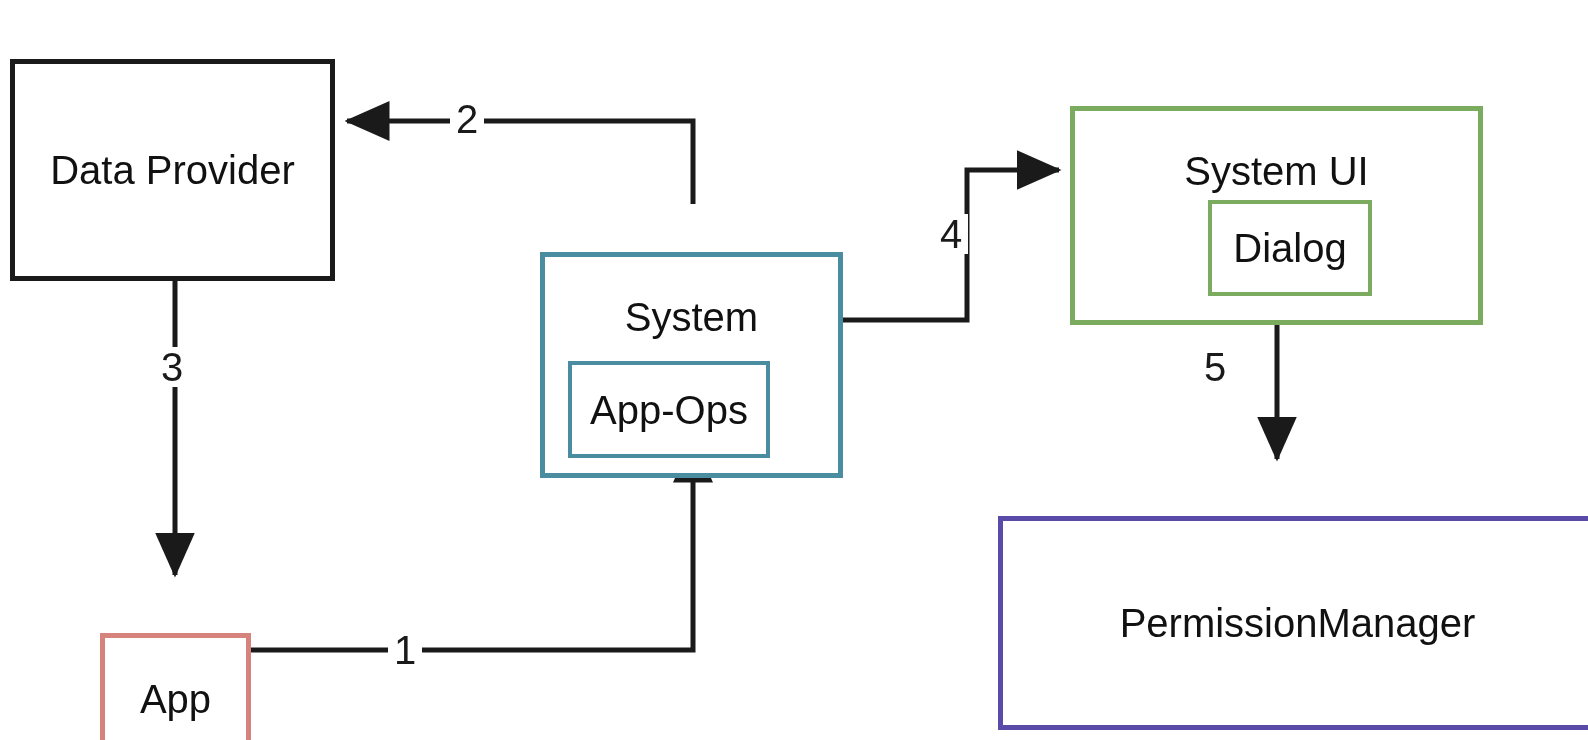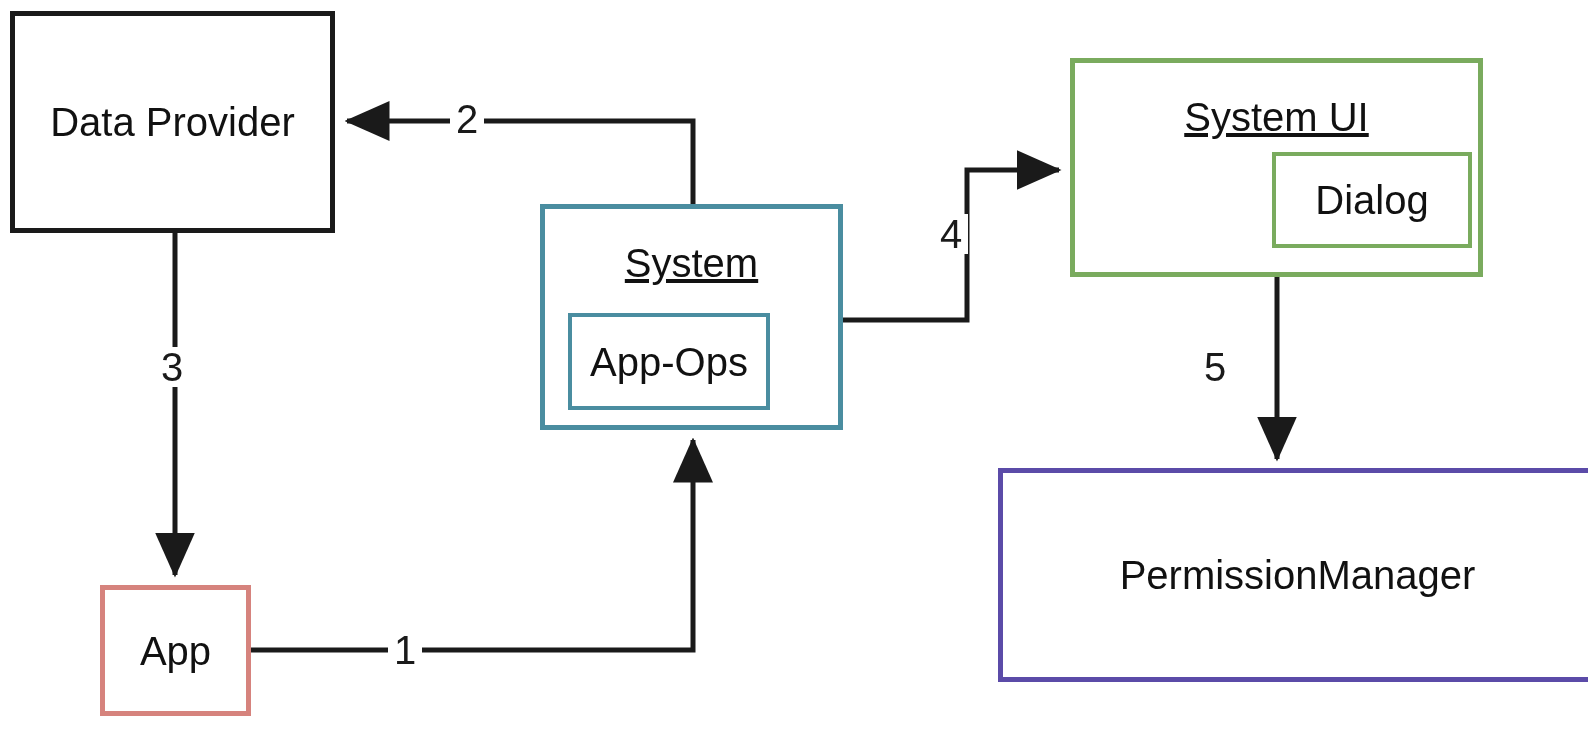--- a/index.html
+++ b/index.html
@@ -14,38 +14,38 @@
     position: relative;
     width: 1588px;
     height: 740px;
     background: #ffffff;
     overflow: hidden;
   }
   .node {
     position: absolute;
     box-sizing: border-box;
     background: #ffffff;
+    margin-top: 48px;
   }
   .node-label {
     position: absolute;
     left: 0;
     right: 0;
     text-align: center;
     color: #111111;
     font-size: 40px;
     line-height: 1;
     white-space: nowrap;
   }
   .node-label.centered {
     top: 50%;
     transform: translateY(-50%);
   }
   .node-label.topped {
-    top: 34px;
-    text-decoration: underline;
+    top: 40px;
   }
   .edge-label {
     position: absolute;
     color: #111111;
     font-size: 40px;
     line-height: 1;
     white-space: nowrap;
     background: #ffffff;
     padding: 0 6px;
   }
@@ -90,21 +90,21 @@
   </div>
 
   <div class="node" style="left: 568px; top: 313px; width: 202px; height: 97px; border: 4px solid rgb(74, 141, 160);">
     <span class="node-label centered">App-Ops</span>
   </div>
 
   <div class="node" style="left: 1070px; top: 58px; width: 413px; height: 219px; border: 5px solid rgb(122, 171, 94);">
     <span class="node-label topped">System UI</span>
   </div>
 
-  <div class="node" style="left: 1272px; top: 152px; width: 200px; height: 96px; border: 4px solid rgb(122, 171, 94);">
+  <div class="node" style="left: 1208px; top: 152px; width: 164px; height: 96px; border: 4px solid rgb(122, 171, 94);">
     <span class="node-label centered">Dialog</span>
   </div>
 
   <div class="node" style="left: 100px; top: 585px; width: 151px; height: 131px; border: 5px solid rgb(214, 131, 125);">
     <span class="node-label centered">App</span>
   </div>
 
   <div class="node" style="left: 998px; top: 468px; width: 599px; height: 214px; border: 5px solid rgb(91, 75, 168);">
     <span class="node-label centered">PermissionManager</span>
   </div>

